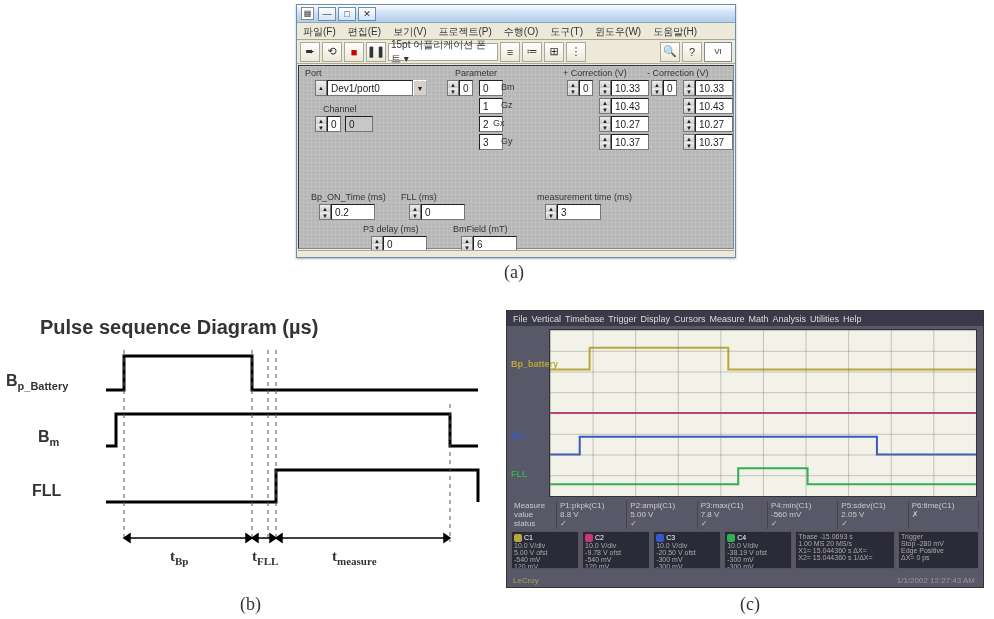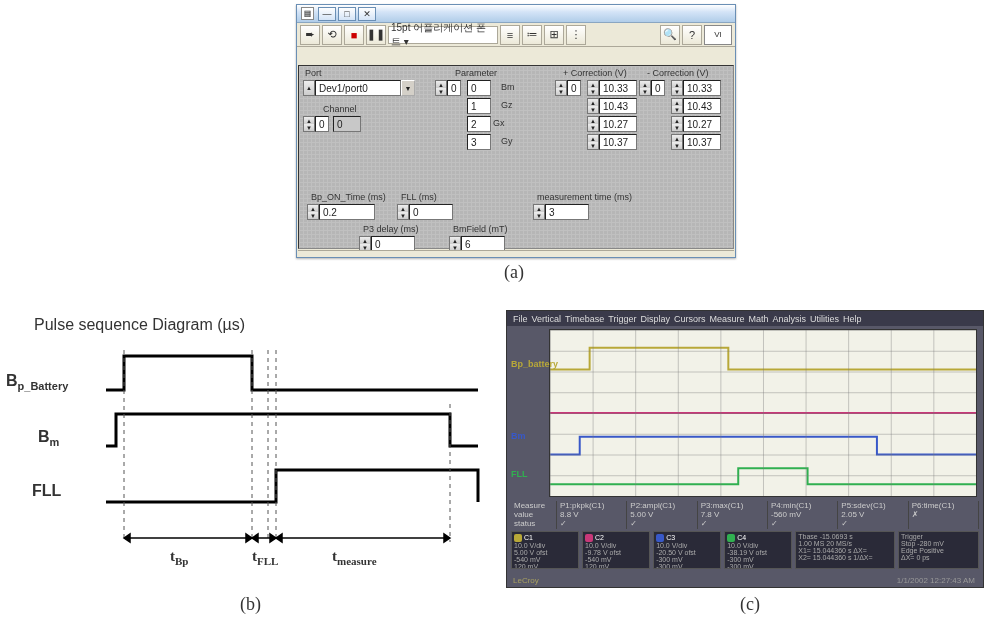--- a/index.html
+++ b/index.html
@@ -48,38 +48,38 @@
     background:#b6b6b6;
     background-image:
       linear-gradient(90deg,#c0c0c0 1px,transparent 1px),
       linear-gradient(#c0c0c0 1px,transparent 1px);
     background-size:4px 4px;
     border:1px inset #888;
     font-size:10px;
     color:#222;
   }
   .lbl{position:absolute;font-size:9px;color:#333;white-space:nowrap;}
-  .numbox{position:absolute;display:flex;align-items:center;}
+  .numbox{position:absolute;display:flex;align-items:center;margin-left:12px;}
   .spin{width:12px;height:16px;background:#ccc;border:1px solid #777;display:flex;flex-direction:column;}
   .spin div{flex:1;display:flex;align-items:center;justify-content:center;font-size:6px;background:linear-gradient(#eee,#ccc);}
   .val{height:16px;border:1px inset #777;background:#fff;padding:0 3px;display:flex;align-items:center;font-size:10px;}
   .dd{height:16px;border:1px inset #777;background:#fff;display:flex;align-items:center;padding:0 3px;font-size:10px;}
   .dd-arrow{width:14px;height:16px;background:#d4d0c8;border:1px outset #fff;display:flex;align-items:center;justify-content:center;font-size:7px;}
   .statusbar{position:absolute;left:1px;right:1px;bottom:1px;height:6px;background:#ece9d8;border-top:1px solid #aca899;}
 
   .caption{position:absolute;font-family:"Times New Roman",serif;font-size:18px;}
 
   
   .diagram {
     position:absolute;
     left:6px; top:310px;
     width:488px; height:280px;
     background:#fff;
   }
-  .diag-title{font-weight:normal;font-size:16px;font-family:Arial;position:absolute;left:28px;top:6px;}
+  .diag-title{font-weight:bold;font-size:20px;font-family:Arial;position:absolute;left:34px;top:6px;}
   .sig-lbl{position:absolute;font-weight:bold;font-size:16px;font-family:Arial;}
   .sig-lbl sub{font-size:11px;}
   svg.pulse{position:absolute;left:100px;top:32px;}
   .tlbl{position:absolute;font-weight:bold;font-size:15px;font-family:Liberation Serif, serif;}
   .tlbl sub{font-size:11px;}
 
   
   .scope {
     position:absolute;
     left:506px; top:310px;
@@ -114,20 +114,30 @@
 <div class="win">
   <div class="titlebar">
     <span class="tb-icon">▦</span>
     <div class="tb-btns">
       <div class="tb-btn">—</div>
       <div class="tb-btn">□</div>
       <div class="tb-btn">✕</div>
     </div>
   </div>
 
+  <div class="menubar">
+    <span class="menu-item">파일(F)</span>
+    <span class="menu-item">편집(E)</span>
+    <span class="menu-item">보기(V)</span>
+    <span class="menu-item">프로젝트(P)</span>
+    <span class="menu-item">수행(O)</span>
+    <span class="menu-item">도구(T)</span>
+    <span class="menu-item">윈도우(W)</span>
+    <span class="menu-item">도움말(H)</span>
+  </div>
 
   <div class="toolbar">
     <span class="tbarbtn">➨</span>
     <span class="tbarbtn">⟲</span>
     <span class="tbarbtn rec">■</span>
     <span class="tbarbtn">❚❚</span>
     <span class="font-sel">15pt 어플리케이션 폰트 ▾</span>
     <span class="tbarbtn">≡</span>
     <span class="tbarbtn">≔</span>
     <span class="tbarbtn">⊞</span>
@@ -264,21 +274,21 @@
          <div class="val" style="width:38px">10.37</div>
        </div>
       </div>
 
     <span class="lbl" style="left:12px;top:126px">Bp_ON_Time (ms)</span>
     <div class="numbox" style="left:8px;top:138px">
         <div class="spin">
           <div>▲</div>
           <div>▼</div>
         </div>
-        <div class="val" style="width:56px">0.2</div>
+        <div class="val" style="width:44px">0.2</div>
       </div>
 
     <span class="lbl" style="left:102px;top:126px">FLL (ms)</span>
     <div class="numbox" style="left:98px;top:138px">
         <div class="spin">
           <div>▲</div>
           <div>▼</div>
         </div>
         <div class="val" style="width:44px">0</div>
       </div>

